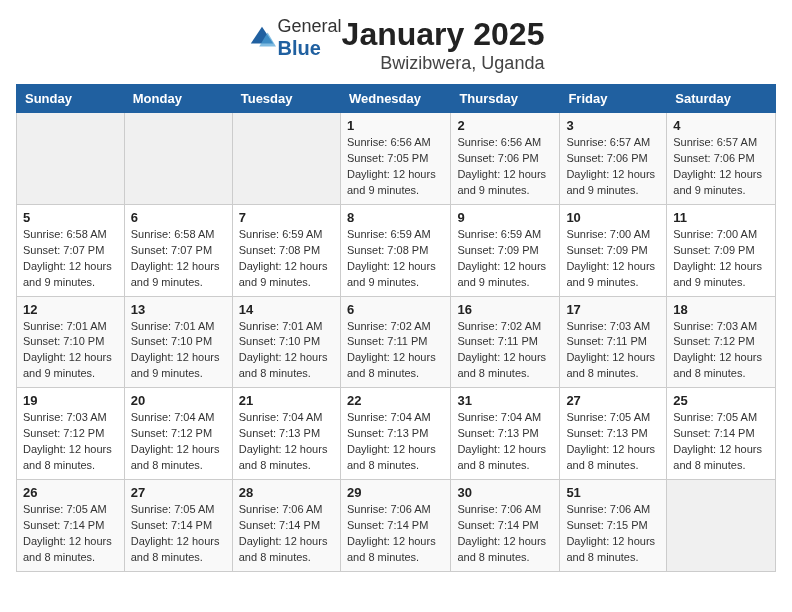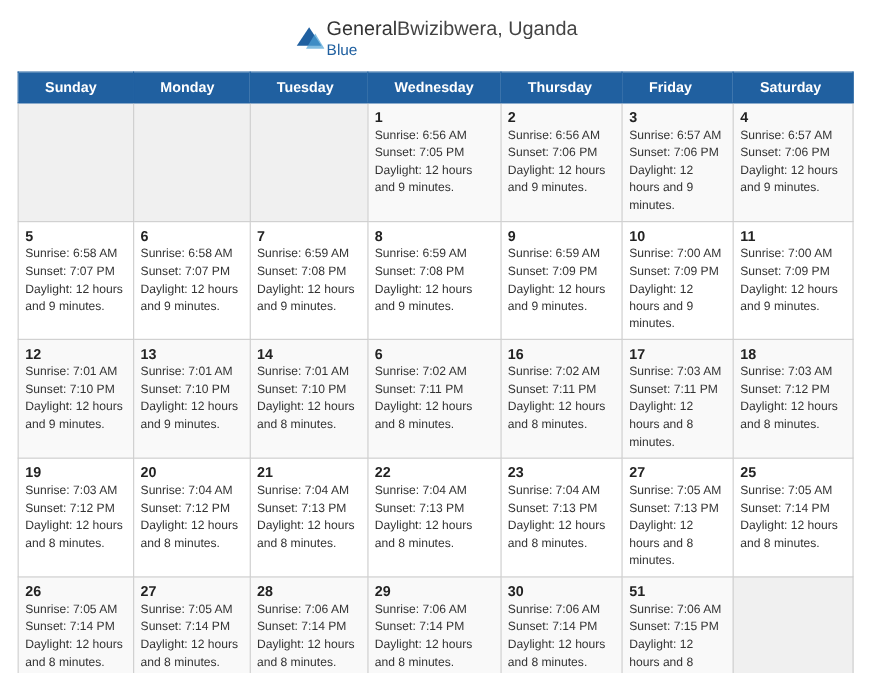--- a/index.html
+++ b/index.html
@@ -19,23 +19,23 @@
     .logo {
       display: flex;
       align-items: center;
     }
     .logo-text-general {
       font-size: 18px;
       color: #333;
       font-weight: normal;
     }
     .logo-text-blue {
-      font-size: 14px;
+      font-size: 20px;
       color: #2060a0;
-      font-weight: normal;
+      font-weight: bold;
     }
     .logo-icon {
       width: 28px;
       height: 28px;
       margin-right: 2px;
     }
     .title-block {
       text-align: right;
     }
     .title-block h1 {
@@ -51,21 +51,21 @@
     .calendar {
       width: 100%;
       border-collapse: collapse;
       border: 1px solid #ccc;
     }
     .calendar th {
       background-color: #2060a0;
       color: #fff;
       font-size: 13px;
       font-weight: bold;
-      padding: 6px 24px;
+      padding: 6px 8px;
       text-align: left;
       border: 1px solid #2060a0;
     }
     .calendar td {
       vertical-align: top;
       padding: 5px 6px;
       border: 1px solid #ccc;
       width: 113px;
       min-height: 90px;
       font-size: 11px;
@@ -102,20 +102,21 @@
     <svg class="logo-icon" viewBox="0 0 40 40">
       <polygon points="20,4 36,28 4,28" fill="#2060a0"></polygon>
       <polygon points="28,12 40,32 16,32" fill="#4a9fd4" opacity="0.7"></polygon>
     </svg>
     <div>
       <span class="logo-text-general">General</span><br>
       <span class="logo-text-blue">Blue</span>
     </div>
   </div>
   <div class="title-block">
+    <h1>January 2025</h1>
     <h2>Bwizibwera, Uganda</h2>
   </div>
 </div>
 
 <table class="calendar">
   <thead>
     <tr>
     <th>Sunday</th>
         <th>Monday</th>
         <th>Tuesday</th>
@@ -262,21 +263,21 @@
 Sunset: 7:13 PM
 Daylight: 12 hours and 8 minutes.</div>
         </td>
         <td>
           <span class="day-number">22</span>
           <div class="day-info" style="white-space: pre-line;">Sunrise: 7:04 AM
 Sunset: 7:13 PM
 Daylight: 12 hours and 8 minutes.</div>
         </td>
         <td>
-          <span class="day-number">23</span>
+          <span class="day-number">31</span>
           <div class="day-info" style="white-space: pre-line;">Sunrise: 7:04 AM
 Sunset: 7:13 PM
 Daylight: 12 hours and 8 minutes.</div>
         </td>
         <td>
           <span class="day-number">27</span>
           <div class="day-info" style="white-space: pre-line;">Sunrise: 7:05 AM
 Sunset: 7:13 PM
 Daylight: 12 hours and 8 minutes.</div>
         </td>

